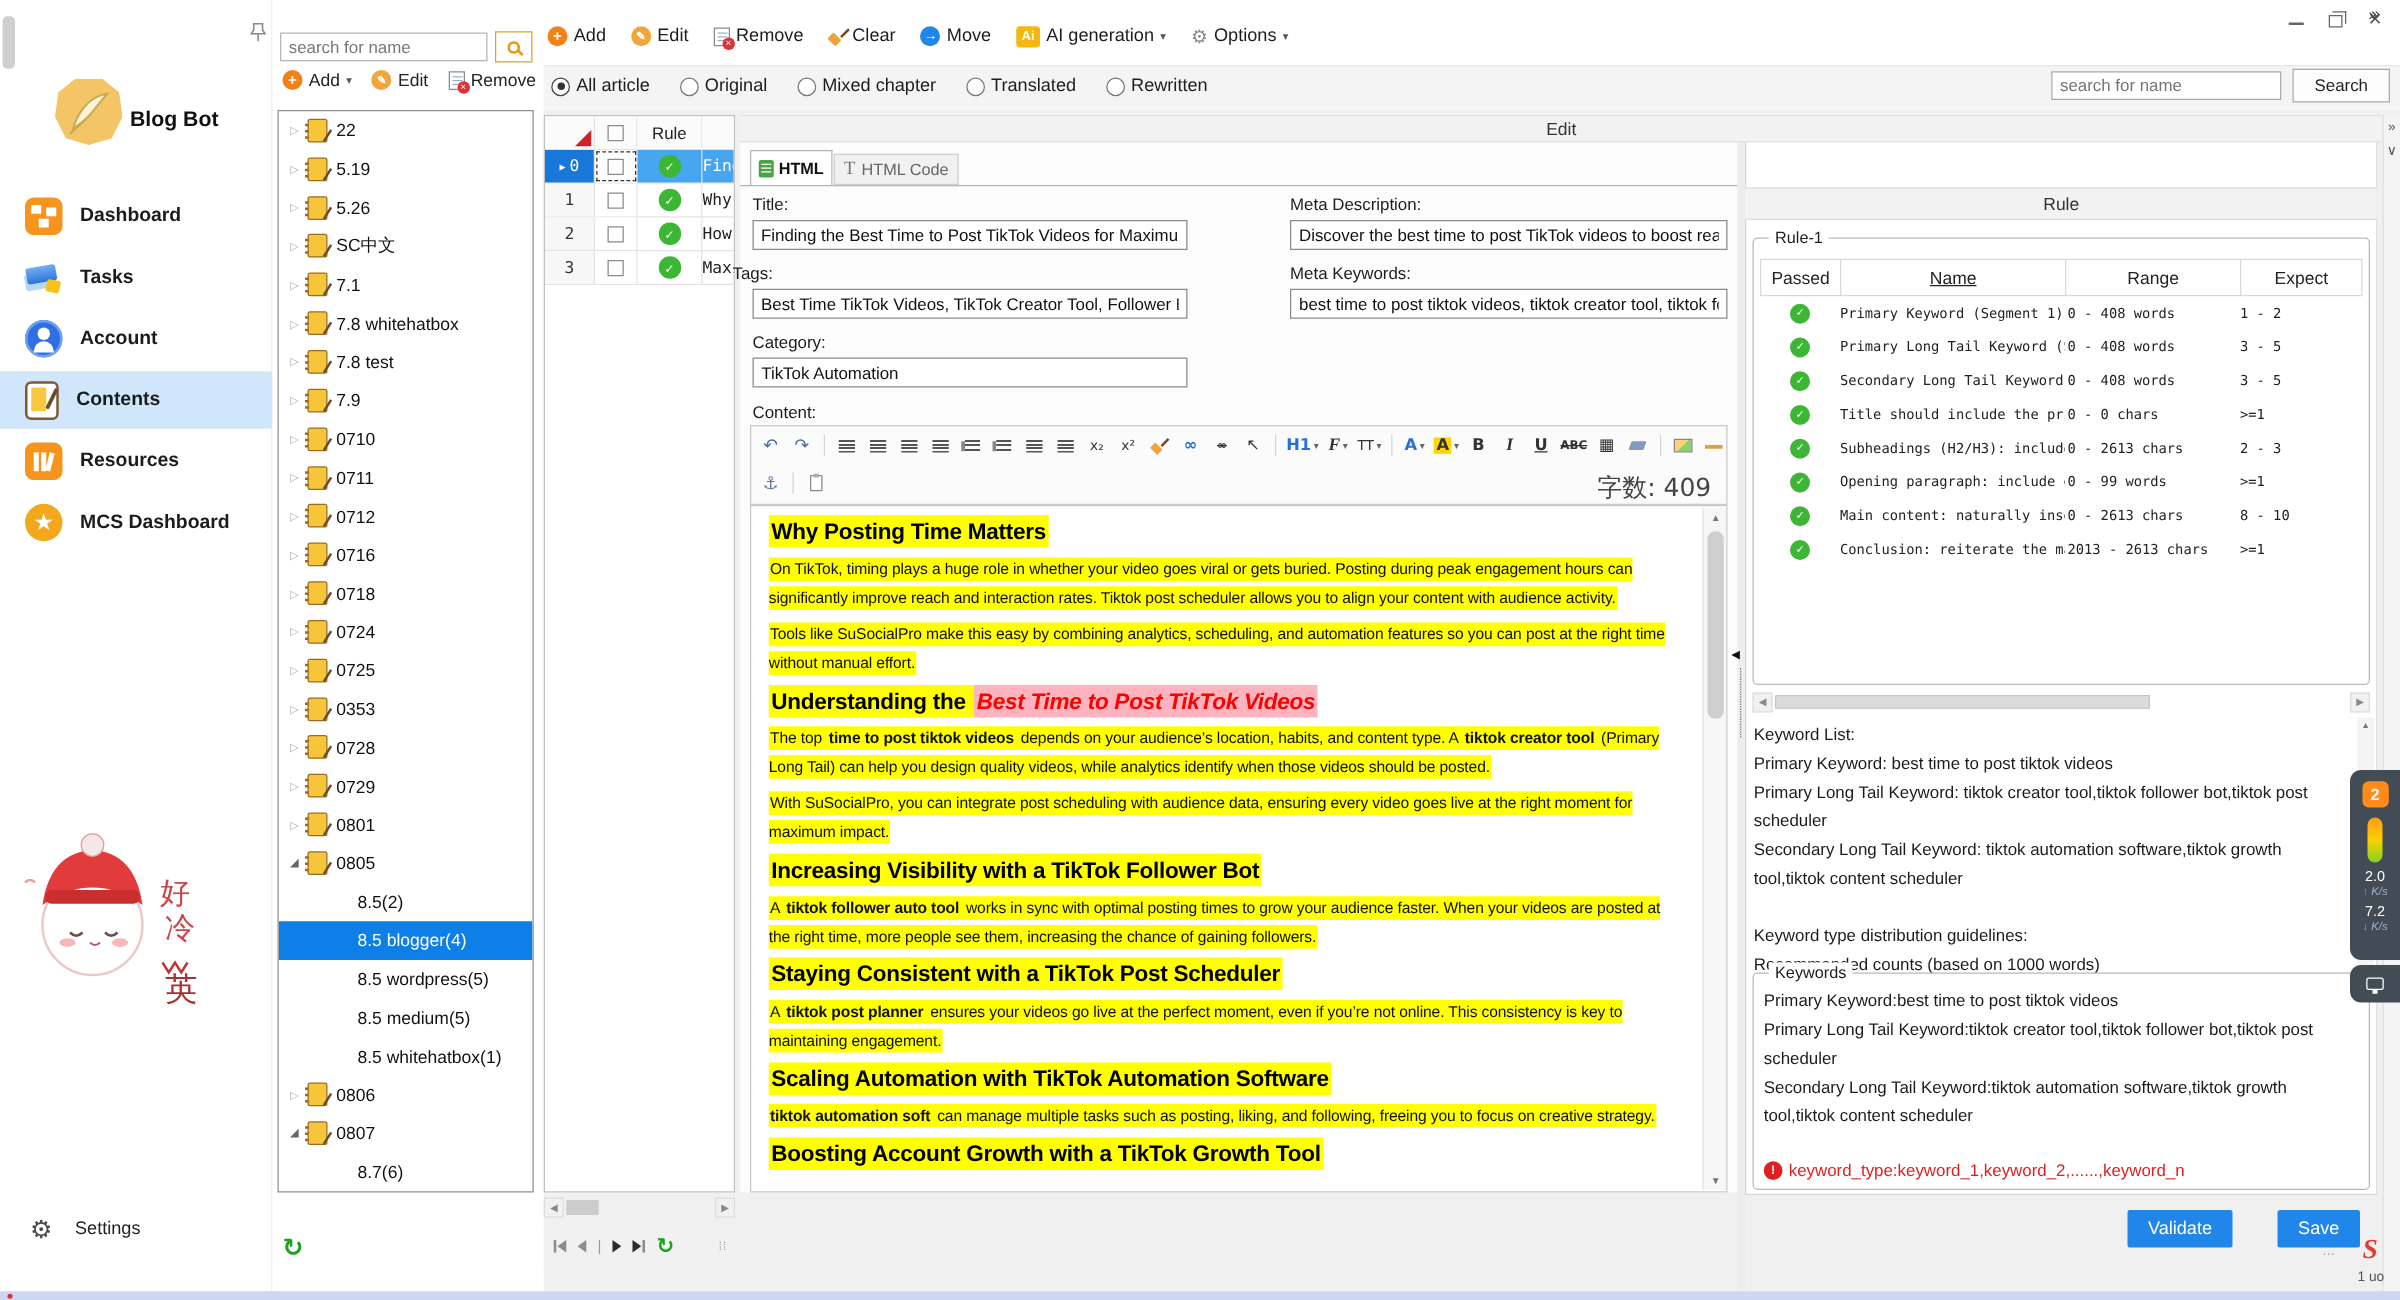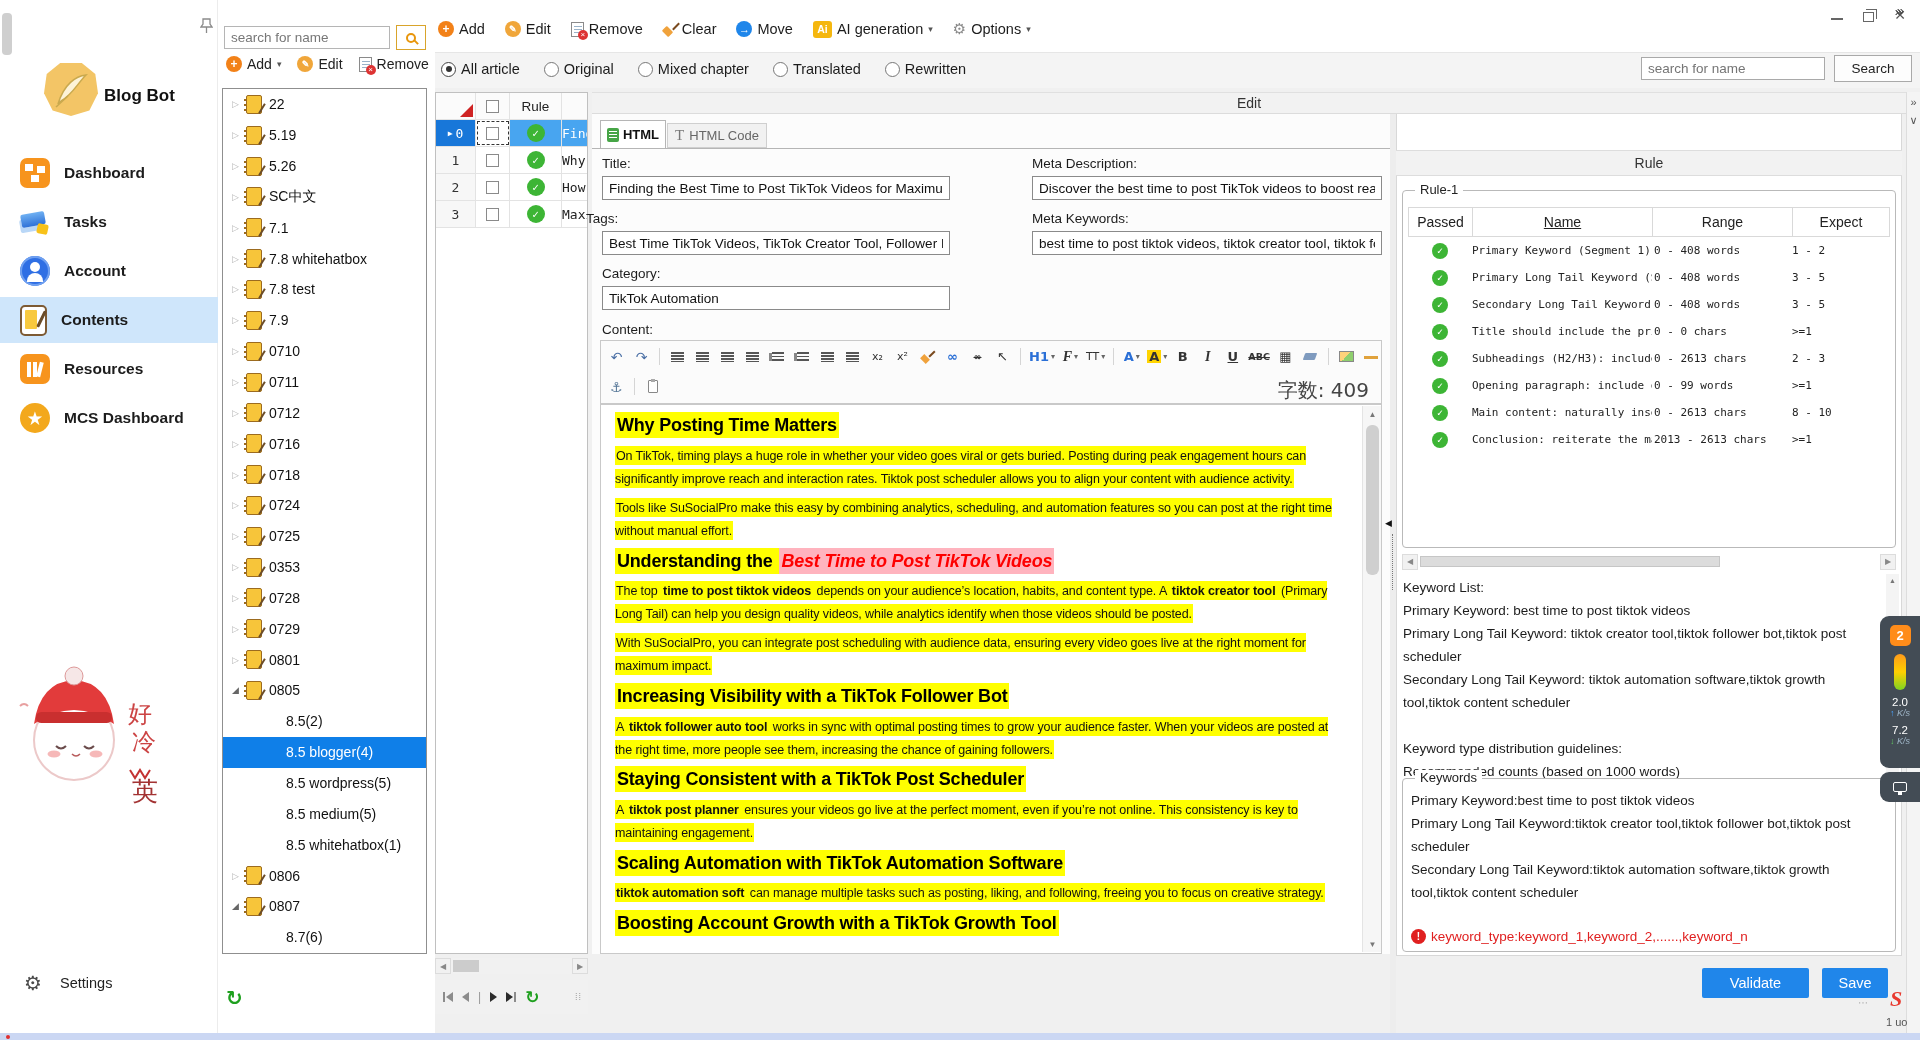--- a/index.html
+++ b/index.html
@@ -220,21 +220,21 @@
   #kw-info{position:absolute;left:1403px;top:576px;width:482px;font-size:13.5px;color:#1c1c1c;line-height:23px;}
   .kw-line{min-height:23px;}
   #kw-vscroll{position:absolute;left:1886px;top:574px;width:13px;height:200px;background:#f4f4f4;}
   #kw-vscroll .v-arrow{width:13px;height:12px;font-size:7px;}
   #kw-vthumb{position:absolute;left:1.5px;top:13px;width:10px;height:42px;background:#cfcfcf;border-radius:4px;}
   #kw-group{left:1402px;top:778px;width:494px;height:174px;}
   #kw-lines{position:absolute;left:8px;top:10px;width:478px;font-size:13.5px;color:#1c1c1c;line-height:23px;}
   #kw-hint{position:absolute;left:8px;bottom:7px;display:flex;align-items:center;gap:5px;font-size:13.5px;color:#e02020;}
   .info-ic{width:15px;height:15px;border-radius:50%;background:#e02020;color:#fff;font-size:10px;font-weight:bold;display:flex;align-items:center;justify-content:center;flex:none;}
   .btn-blue{position:absolute;height:30px;background:#2086ea;color:#fff;font-size:14.5px;border:none;border-radius:2px;display:flex;align-items:center;justify-content:center;font-family:"Liberation Sans",sans-serif;}
-  #btn-validate{left:1702px;top:968px;width:107px;}
+  #btn-validate{left:1702px;top:968px;width:84px;}
   #btn-save{left:1822px;top:968px;width:66px;}
 
   
   #net-widget{position:absolute;left:1880px;top:616px;width:40px;height:152px;background:#434c55;border-radius:9px 0 0 9px;text-align:center;}
   .nw-badge{width:21px;height:21px;background:#ff8c1a;border-radius:5px;color:#fff;font-size:13px;font-weight:bold;line-height:21px;margin:9px auto 0;}
   .nw-capsule{width:12px;height:36px;border-radius:6px;background:linear-gradient(#ff9a1a,#ffd000,#7ed321);margin:8px auto 0;}
   .nw-val{display:block;color:#fff;font-size:11.5px;margin-top:6px;}
   .nw-unit{display:block;font-size:9px;color:#9fb6c8;}
   .nw-unit .up{color:#4aa3ff;} .nw-unit .dn{color:#62c462;}
   #net-icon-box{position:absolute;left:1880px;top:772px;width:40px;height:30px;background:#434c55;border-radius:9px 0 0 9px;display:flex;align-items:center;justify-content:center;}

